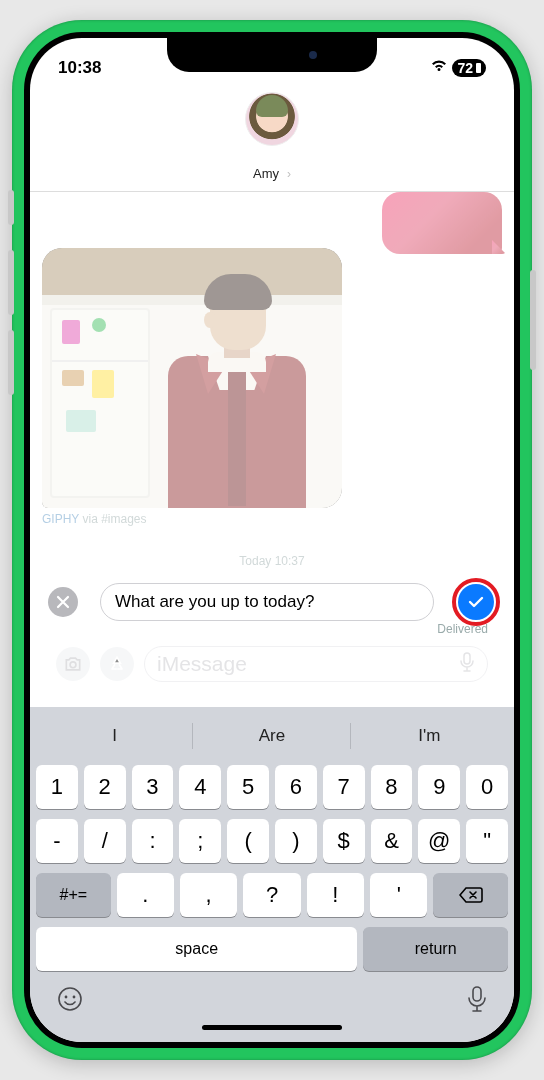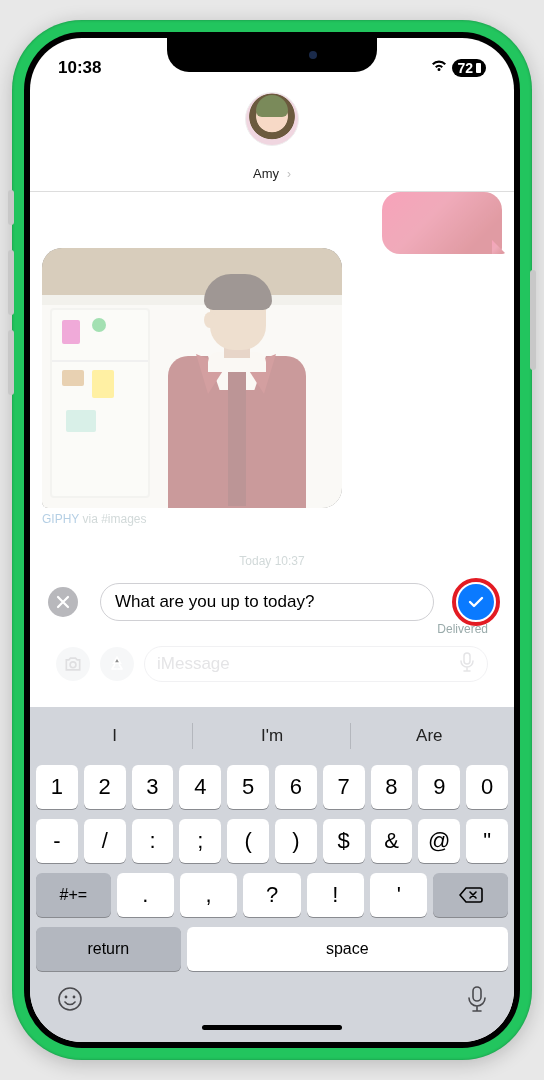--- a/index.html
+++ b/index.html
@@ -66,21 +66,21 @@
   .confirm-wrap { width:40px; height:40px; position:relative;}
   .confirm-ring { position:absolute; inset:-4px; border:4px solid #e31b23; border-radius:50%;}
   .confirm-btn { position:absolute; inset:2px; background:#0a7aff; border-radius:50%; display:flex; align-items:center; justify-content:center;}
   .confirm-btn svg{width:18px;height:18px;}
   .delivered { text-align:right; font-size:12px; color:#9aa; padding-right:14px; position:relative; z-index:20;}
 
   .compose-row { display:flex; align-items:center; gap:10px; padding: 10px 14px; }
   .icon-btn { width:34px; height:34px; border-radius:50%; background:#eceef0; display:flex; align-items:center; justify-content:center; color:#b8b8bc;}
   .icon-btn svg{width:20px;height:20px;}
   .compose-field { flex:1; height:36px; border:1px solid #e0e0e4; border-radius:20px; background:#fff; padding:0 12px; display:flex; align-items:center; justify-content:space-between;}
-  .compose-field .ph { color:#c4c4c8; font-size:17px;}
+  .compose-field .ph { color:#c4c4c8; font-size:21px;}
   .compose-field .mic { color:#c4c4c8;}
 
   .keyboard { background:#d2d5db; padding: 8px 6px 6px; }
   .suggest-row { display:flex; height:42px; margin-bottom:8px;}
   .suggest { flex:1; display:flex; align-items:center; justify-content:center; font-size:17px; color:#222; position:relative;}
   .suggest:not(:last-child)::after { content:""; position:absolute; right:0; top:8px; bottom:8px; width:1px; background:#b4b7bd;}
   .krow { display:flex; gap:6px; margin-bottom:10px;}
   .key { flex:1; height:44px; background:#fff; border-radius:6px; box-shadow:0 1px 0 #898b90; display:flex; align-items:center; justify-content:center; font-size:22px; color:#000;}
   .key.fn { background:#b3b7bf; font-size:16px;}
   .key.fn.wide { flex:1.3;}
@@ -195,22 +195,22 @@
           </span>
         </div>
       </div>
 
       <div class="overlay"></div>
     </div>
 
     <div class="keyboard">
       <div class="suggest-row">
         <div class="suggest">I</div>
+        <div class="suggest">Are</div>
         <div class="suggest">I'm</div>
-        <div class="suggest">Are</div>
       </div>
       <div class="krow">
         <div class="key">1</div>
         <div class="key">2</div>
         <div class="key">3</div>
         <div class="key">4</div>
         <div class="key">5</div>
         <div class="key">6</div>
         <div class="key">7</div>
         <div class="key">8</div>
@@ -237,22 +237,22 @@
         <div class="key">!</div>
         <div class="key">'</div>
         <div class="key fn wide">
           <svg width="24" height="18" viewBox="0 0 24 18">
                 <path d="M7 2h14a2 2 0 012 2v10a2 2 0 01-2 2H7l-6-7z" fill="none" stroke="#000" stroke-width="1.6"></path>
                 <path d="M11 6l6 6M17 6l-6 6" stroke="#000" stroke-width="1.6" stroke-linecap="round"></path>
               </svg>
         </div>
       </div>
       <div class="krow">
+        <div class="key space">space</div>
         <div class="key ret">return</div>
-        <div class="key space">space</div>
       </div>
       <div class="bottom-row">
         <span>
           <svg width="28" height="28" viewBox="0 0 28 28">
                 <circle cx="14" cy="14" r="11" fill="none" stroke="#4a4a4e" stroke-width="1.6"></circle>
                 <circle cx="10" cy="12" r="1.4" fill="#4a4a4e"></circle>
                 <circle cx="18" cy="12" r="1.4" fill="#4a4a4e"></circle>
                 <path d="M9 17c1.3 1.7 3 2.5 5 2.5s3.7-.8 5-2.5" fill="none" stroke="#4a4a4e" stroke-width="1.6" stroke-linecap="round"></path>
               </svg>
         </span>

